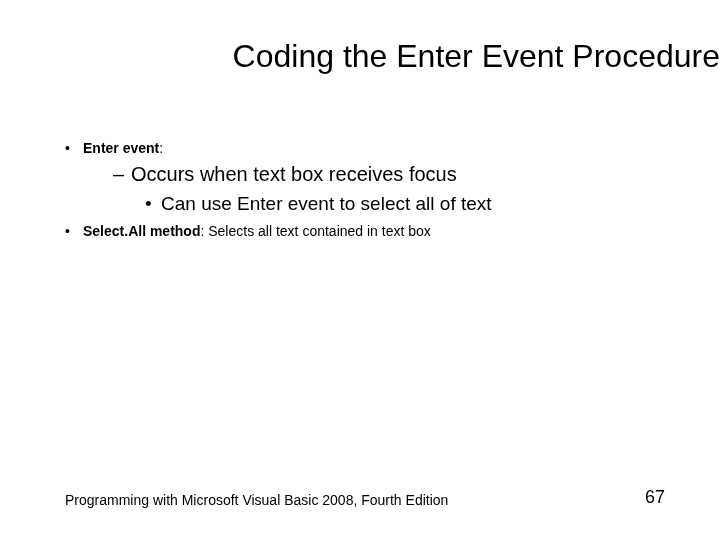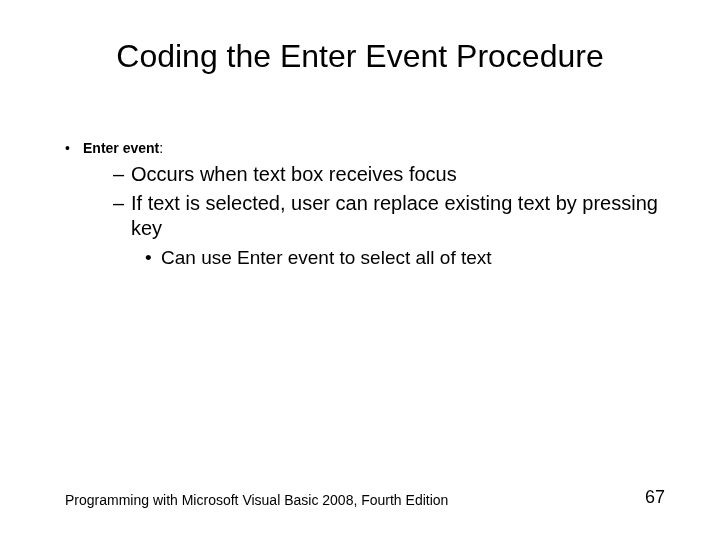--- a/index.html
+++ b/index.html
@@ -16,21 +16,21 @@
     position: relative;
     width: 720px;
     height: 540px;
     box-sizing: border-box;
   }
   .title {
     position: absolute;
     top: 38px;
     left: 0;
     width: 720px;
-    text-align: center;
+    text-align: right;
     font-size: 32px;
     font-weight: normal;
   }
   .body {
     position: absolute;
     top: 140px;
     left: 65px;
     width: 600px;
   }
   .l1 {
@@ -80,30 +80,30 @@
   <div class="body">
 
     <div class="l1">
       <span class="bullet">•</span><span class="label">Enter event</span><span>:</span>
     </div>
 
     <div class="l2">
       <span class="dash">–</span><span>Occurs when text box receives focus</span>
     </div>
 
-    <div class="l2">
-      <span class="dash">–</span><span>If text is selected, user can replace existing text by pressing key</span>
-    </div>
 
     <div class="l3">
       <span class="bullet">•</span><span>Can use Enter event to select all of text</span>
     </div>
 
     <div class="spacer-sm"></div>
 
+    <div class="l1">
+      <span class="bullet">•</span><span class="label">Select.All method</span><span>: Selects all text contained in text box</span>
+    </div>
 
 
   </div>
 
   <div class="footer-left">Programming with Microsoft Visual Basic 2008, Fourth Edition</div>
   <div class="footer-right">67</div>
 
 </div>
 
 </body></html>

